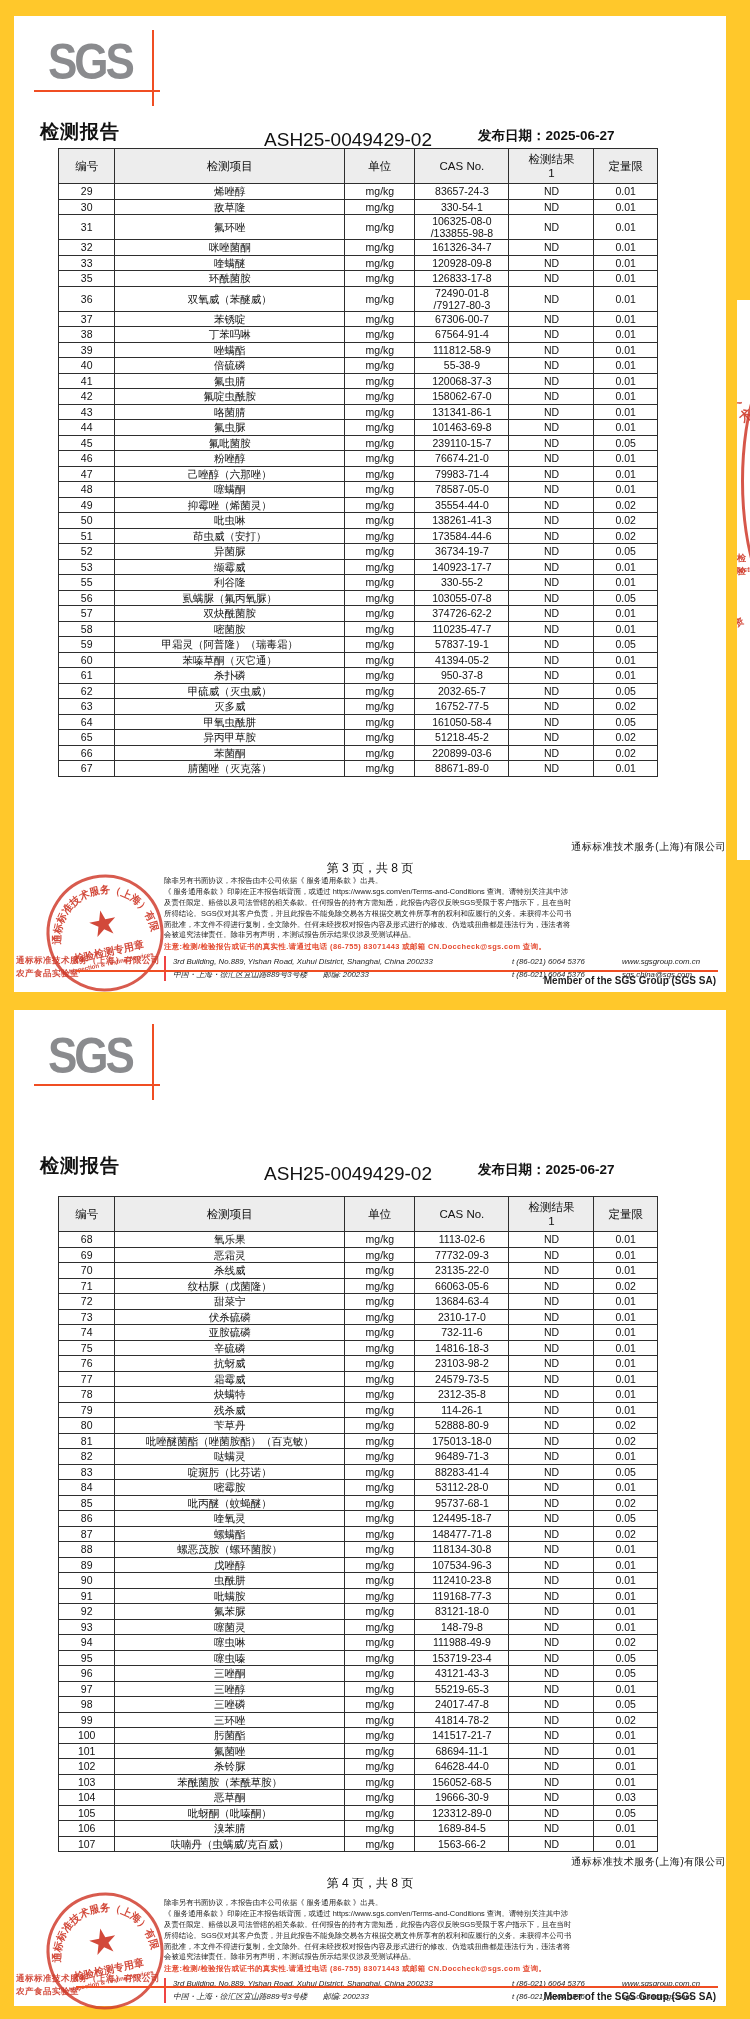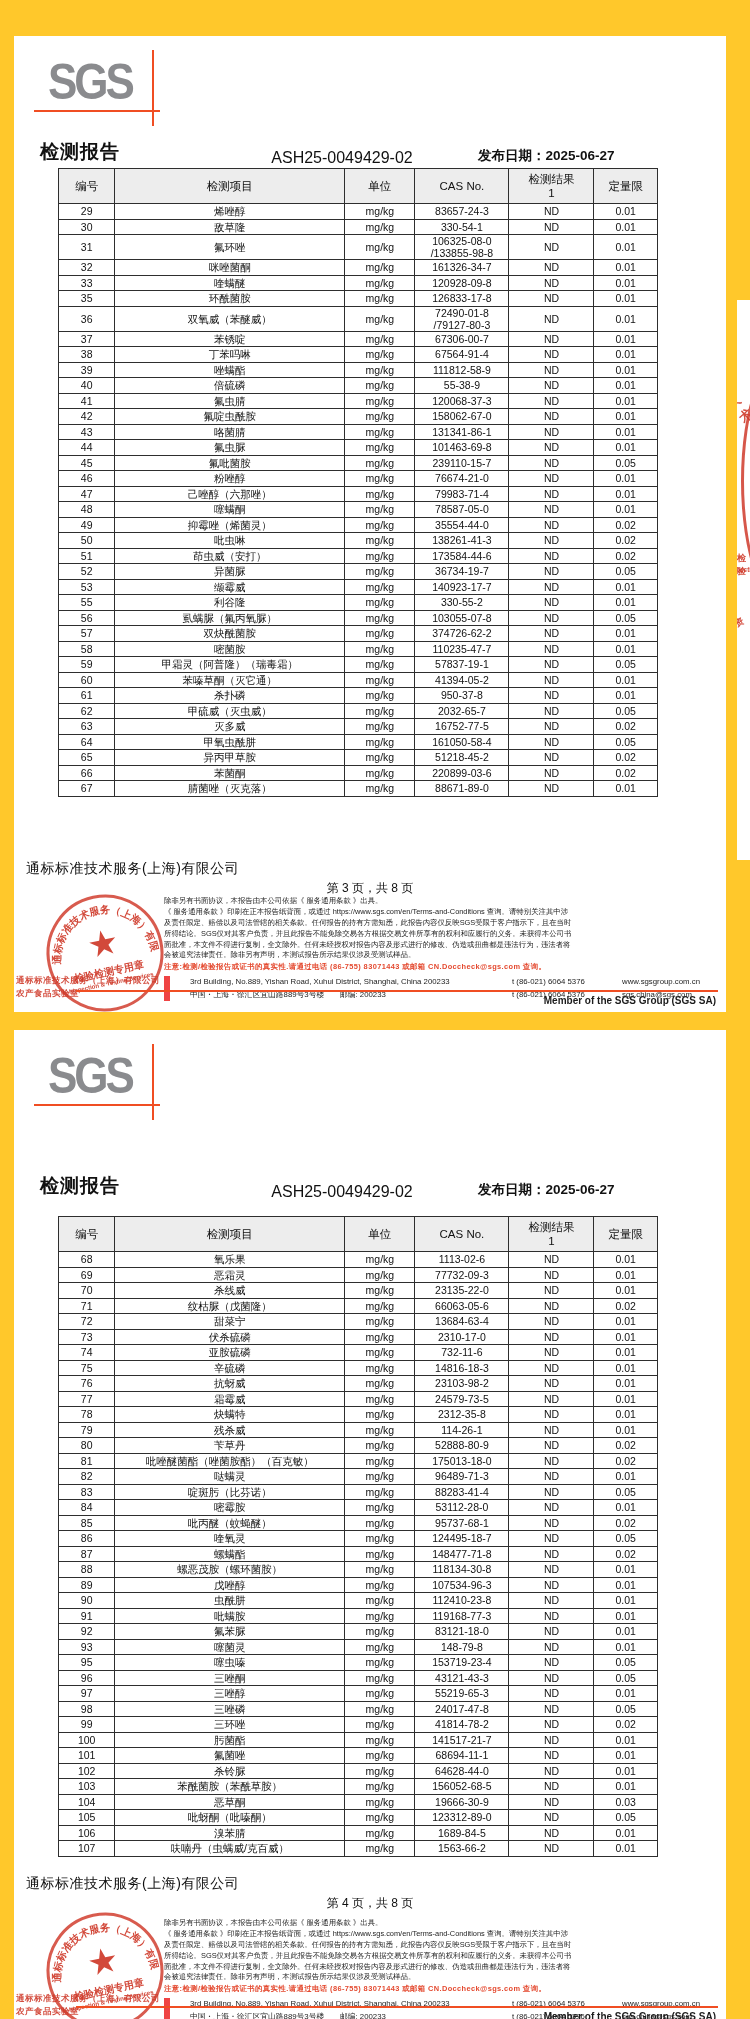--- a/index.html
+++ b/index.html
@@ -2,68 +2,68 @@
 <html><head>
 <meta charset="utf-8">
 <style>
   html,body{margin:0;padding:0;}
   body{
     width:750px;height:2019px;position:relative;overflow:hidden;
     background:#FFC82B;
     font-family:"Liberation Sans","DejaVu Sans",sans-serif;
     color:#111;
   }
-  .page{position:absolute;left:14px;width:712px;background:#fff;margin-top:20px;}
+  .page{position:absolute;left:14px;width:712px;background:#fff;}
   #page1{top:16px;height:976px;}
   #page2{top:1010px;height:996px;}
 
   
   .logo{position:absolute;left:30px;top:18px;width:140px;height:78px;}
   .logo-text{position:absolute;left:4px;top:4px;font-size:44px;line-height:44px;font-weight:bold;
     color:#8a8b8e;letter-spacing:-3px;transform:scaleY(1.12);transform-origin:top left;}
   .logo-vline{position:absolute;left:108px;top:-4px;width:2px;height:76px;background:#F04E23;}
   .logo-hline{position:absolute;left:-10px;top:56px;width:126px;height:2px;background:#F04E23;}
 
   
   .rh-title{position:absolute;left:26px;font-size:19px;font-weight:bold;letter-spacing:1px;}
   #page1 .rh-title{top:103px;} #page2 .rh-title{top:143px;}
-  .rh-no{position:absolute;left:238px;width:180px;text-align:center;font-size:16px;}
+  .rh-no{position:absolute;left:238px;width:180px;text-align:right;font-size:19px;}
   #page1 .rh-no{top:113px;} #page2 .rh-no{top:153px;}
   .rh-date{position:absolute;left:464px;font-size:13.5px;font-weight:bold;}
   #page1 .rh-date{top:111px;} #page2 .rh-date{top:151px;}
 
   
   .results{position:absolute;left:44px;width:488px;}
   #page1 .results{top:132px;} #page2 .results{top:186px;}
   table{border-collapse:collapse;width:600px;table-layout:fixed;}
   th,td{border:1px solid #2e2e2e;text-align:center;vertical-align:middle;padding:0 2px;}
   th{background:#ededed;font-weight:normal;font-size:11.5px;height:34px;white-space:pre-line;line-height:1.25;}
   td{font-size:10.5px;height:14.5px;line-height:1.15;}
   td.cas{white-space:pre-line;}
   col.c-no{width:9.4%;}col.c-item{width:38.4%;}col.c-unit{width:11.7%;}
   col.c-cas{width:15.7%;}col.c-res{width:14.2%;}col.c-loq{width:10.6%;}
 
-  .company{position:absolute;left:12px;right:0;text-align:left;font-size:14px;letter-spacing:0.5px;}
+  .company{position:absolute;left:4px;right:0;text-align:right;font-size:10px;letter-spacing:0.5px;}
   #page1 .company{top:824px;} #page2 .company{top:845px;}
   .page-label{position:absolute;left:0;right:0;text-align:center;font-size:12px;}
   #page1 .page-label{top:844px;} #page2 .page-label{top:865px;}
 
   
   .stamp{position:absolute;left:30px;width:122px;height:122px;opacity:0.92;transform:rotate(-12deg);}
   #page1 .stamp{top:856px;} #page2 .stamp{top:880px;}
   .stamp-side{position:absolute;left:2px;width:160px;color:#cf3a2a;font-size:8.5px;line-height:1.5;
     font-weight:bold;letter-spacing:0.5px;opacity:0.9;}
   #page1 .stamp-side{top:938px;} #page2 .stamp-side{top:962px;}
 
   
   .finetext{position:absolute;left:150px;width:554px;font-size:7.4px;line-height:1.47;color:#1c1c1c;}
   #page1 .finetext{top:860px;} #page2 .finetext{top:888px;}
   .terms-line{white-space:nowrap;}
   .notice{color:#e4492f;font-weight:bold;letter-spacing:0.4px;margin-top:1px;white-space:nowrap;}
-  .addr{border-left:6px solid #ef4444;padding-left:20px;margin-top:3px;font-size:7.8px;}
+  .addr{border-left:2px solid #ef4444;padding-left:7px;margin-top:3px;font-size:7.8px;font-style:italic;}
   .addr-row{display:flex;line-height:1.6;}
   .addr-main{flex:1;}
   .addr-tel{width:110px;}
   .addr-net{width:96px;}
 
   .rule{position:absolute;left:62px;right:8px;height:2px;background:#F04E23;}
   #page1 .rule{top:954px;} #page2 .rule{top:976px;}
   .member{position:absolute;right:10px;font-size:10px;font-weight:bold;color:#1c1c1c;}
   #page1 .member{top:959px;} #page2 .member{top:981px;}
 
@@ -691,20 +691,28 @@
           </tr>
           <tr>
             <td>93</td>
             <td>噻菌灵</td>
             <td>mg/kg</td>
             <td class="cas">148-79-8</td>
             <td>ND</td>
             <td>0.01</td>
           </tr>
           <tr>
+            <td>94</td>
+            <td>噻虫啉</td>
+            <td>mg/kg</td>
+            <td class="cas">111988-49-9</td>
+            <td>ND</td>
+            <td>0.02</td>
+          </tr>
+          <tr>
             <td>95</td>
             <td>噻虫嗪</td>
             <td>mg/kg</td>
             <td class="cas">153719-23-4</td>
             <td>ND</td>
             <td>0.05</td>
           </tr>
           <tr>
             <td>96</td>
             <td>三唑酮</td>

